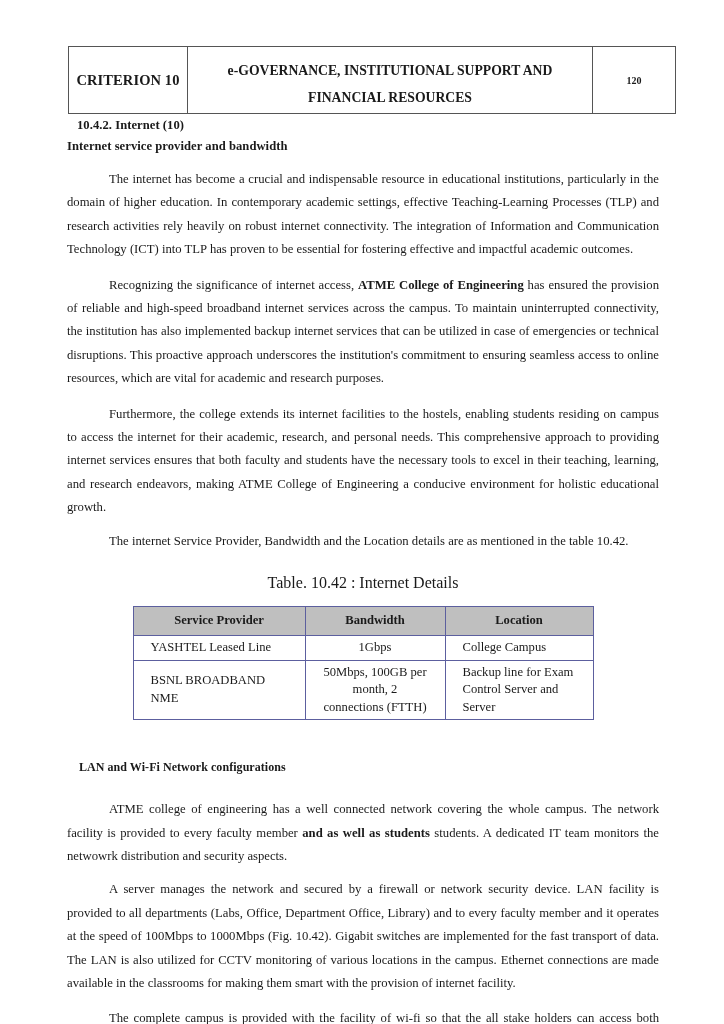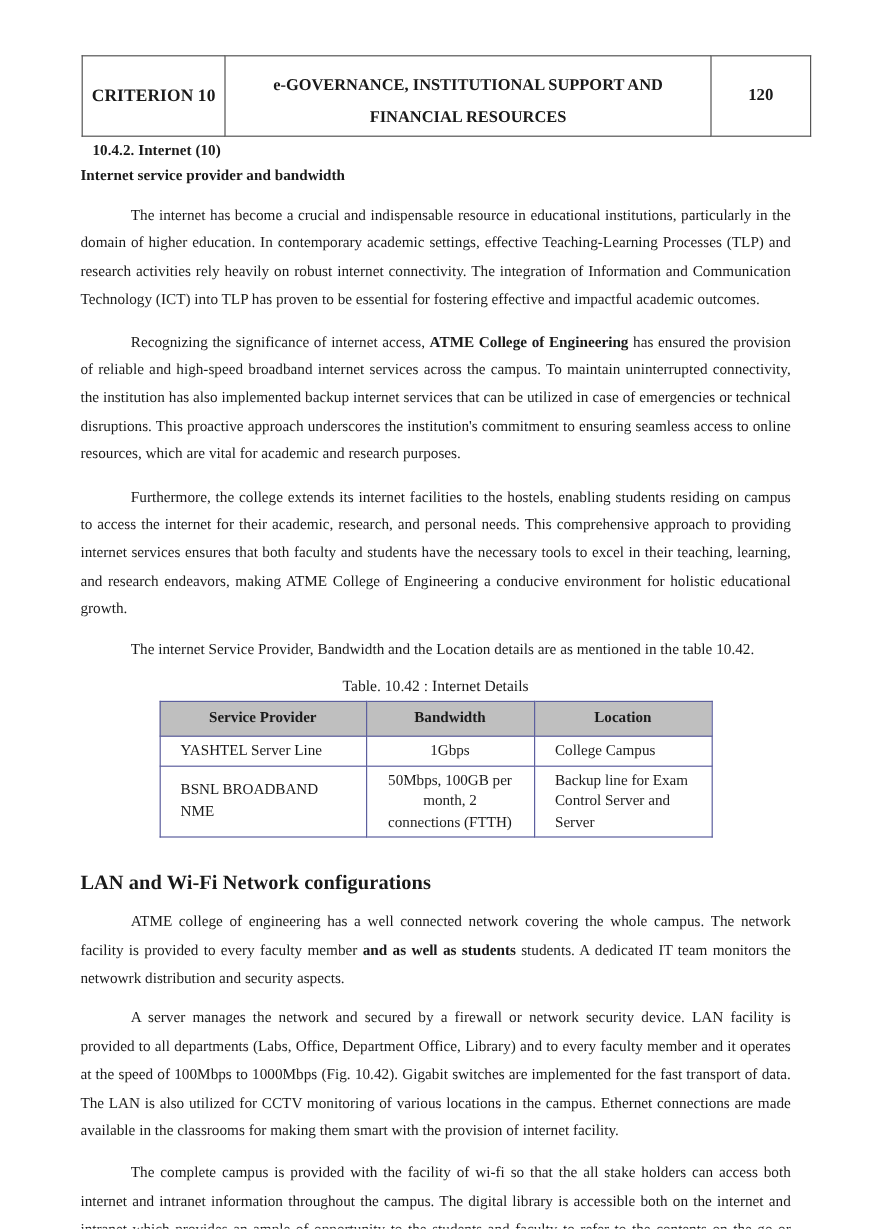--- a/index.html
+++ b/index.html
@@ -49,21 +49,21 @@
   .hdr-title {
     width: 388px;
     font-size: 13.7px;
     line-height: 27px;
     padding-top: 10px !important;
     padding-left: 8px !important;
     padding-right: 8px !important;
   }
   .hdr-page {
     width: 82px;
-    font-size: 14px;
+    font-size: 10px;
     vertical-align: middle !important;
   }
 
   
   .content {
     position: absolute;
     left: 67px;
     top: 118px;
     width: 592px;
   }
@@ -74,44 +74,44 @@
     letter-spacing: .05px;
   }
   .h-sub2 {
     font-weight: bold;
     font-size: 12.6px;
     margin: 0 0 14px 0;
     letter-spacing: .05px;
   }
   .h-sec {
     font-weight: bold;
-    font-size: 17px;
-    margin: 0;
+    font-size: 12px;
+    margin: 12px;
     letter-spacing: .05px;
   }
   p.body {
     margin: 0;
     font-size: 12.7px;
     line-height: 23.4px;
     text-align: justify;
     text-indent: 42px;
     text-justify: inter-word;
     hyphens: none;
   }
   b.em { font-weight: bold; }
 
   .sp-a { height: 12px; }
   .sp-b { height: 11px; }
   .sp-c { height: 10px; }
 
   
   .tbl-caption {
     text-align: center;
-    font-size: 13px;
-    margin: 0;
+    font-size: 16px;
+    margin: 10px;
     padding: 0 0 4px 0;
   }
   .data-table {
     border-collapse: collapse;
     table-layout: fixed;
     width: 460px;
     margin: 0 auto;
   }
   .data-table td, .data-table th {
     border: 1px solid #5c5f9e;
@@ -185,21 +185,21 @@
       </colgroup>
       <thead>
         <tr>
           <th>Service Provider</th>
           <th>Bandwidth</th>
           <th>Location</th>
         </tr>
       </thead>
       <tbody>
         <tr class="plain">
-          <td class="c1">YASHTEL Server Line</td>
+          <td class="c1">YASHTEL Leased Line</td>
           <td class="c2">1Gbps</td>
           <td class="c3">College Campus</td>
         </tr>
         <tr class="plain row-tall">
           <td class="c1">BSNL BROADBAND NME</td>
           <td class="c2">50Mbps, 100GB per month, 2 connections (FTTH)</td>
           <td class="c3">Backup line for  Exam Control Server and Server</td>
         </tr>
       </tbody>
     </table>

